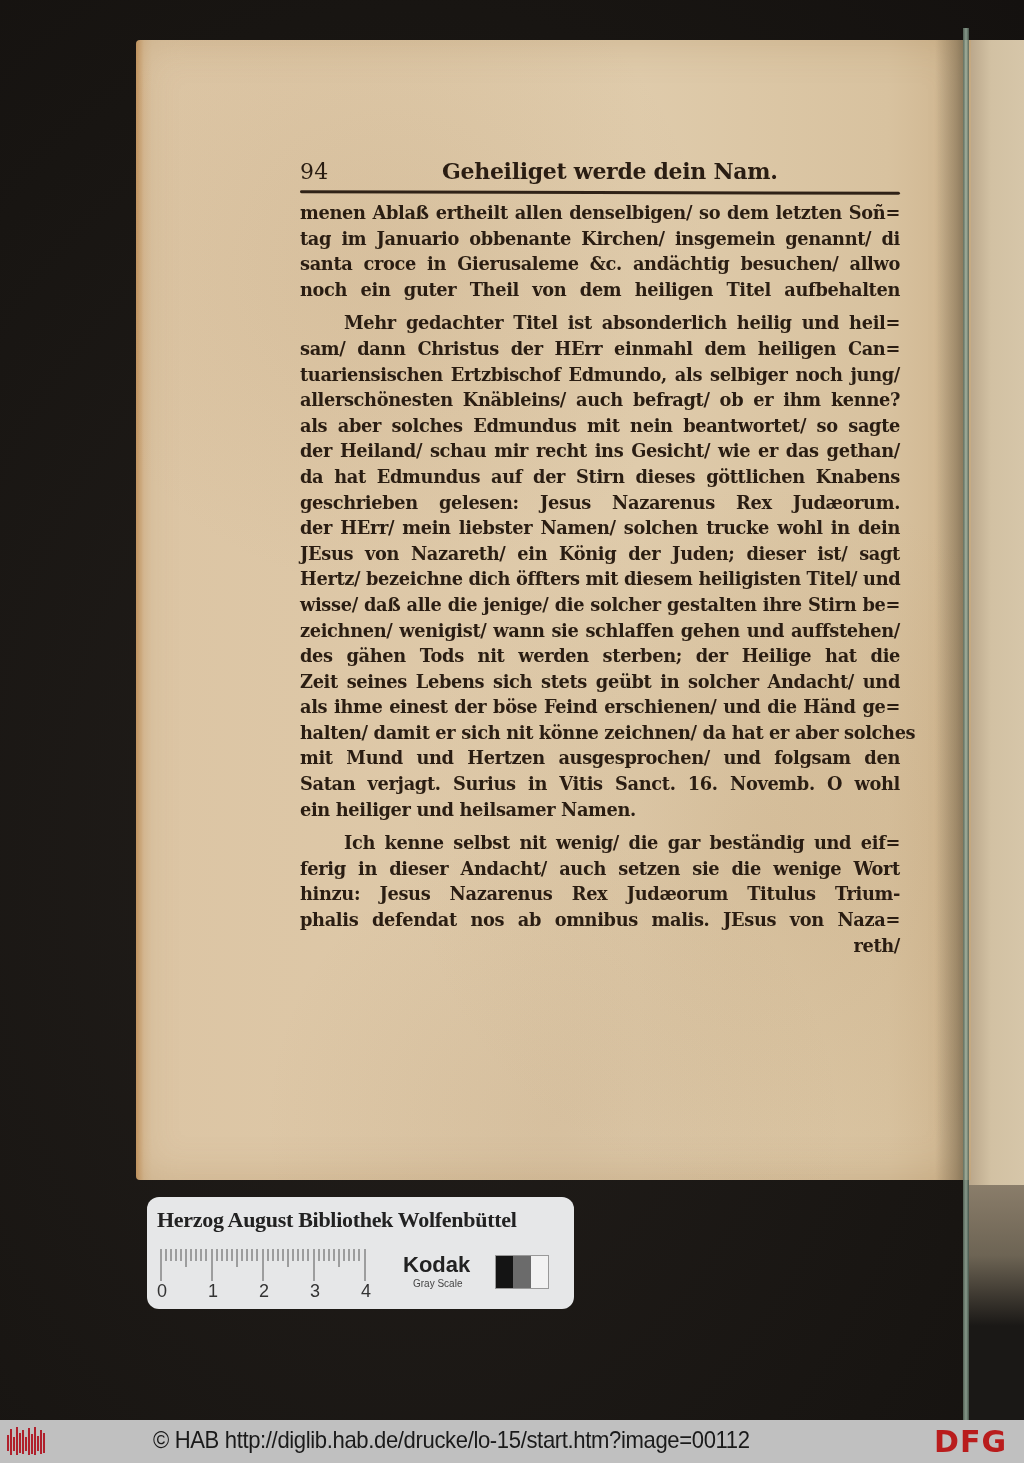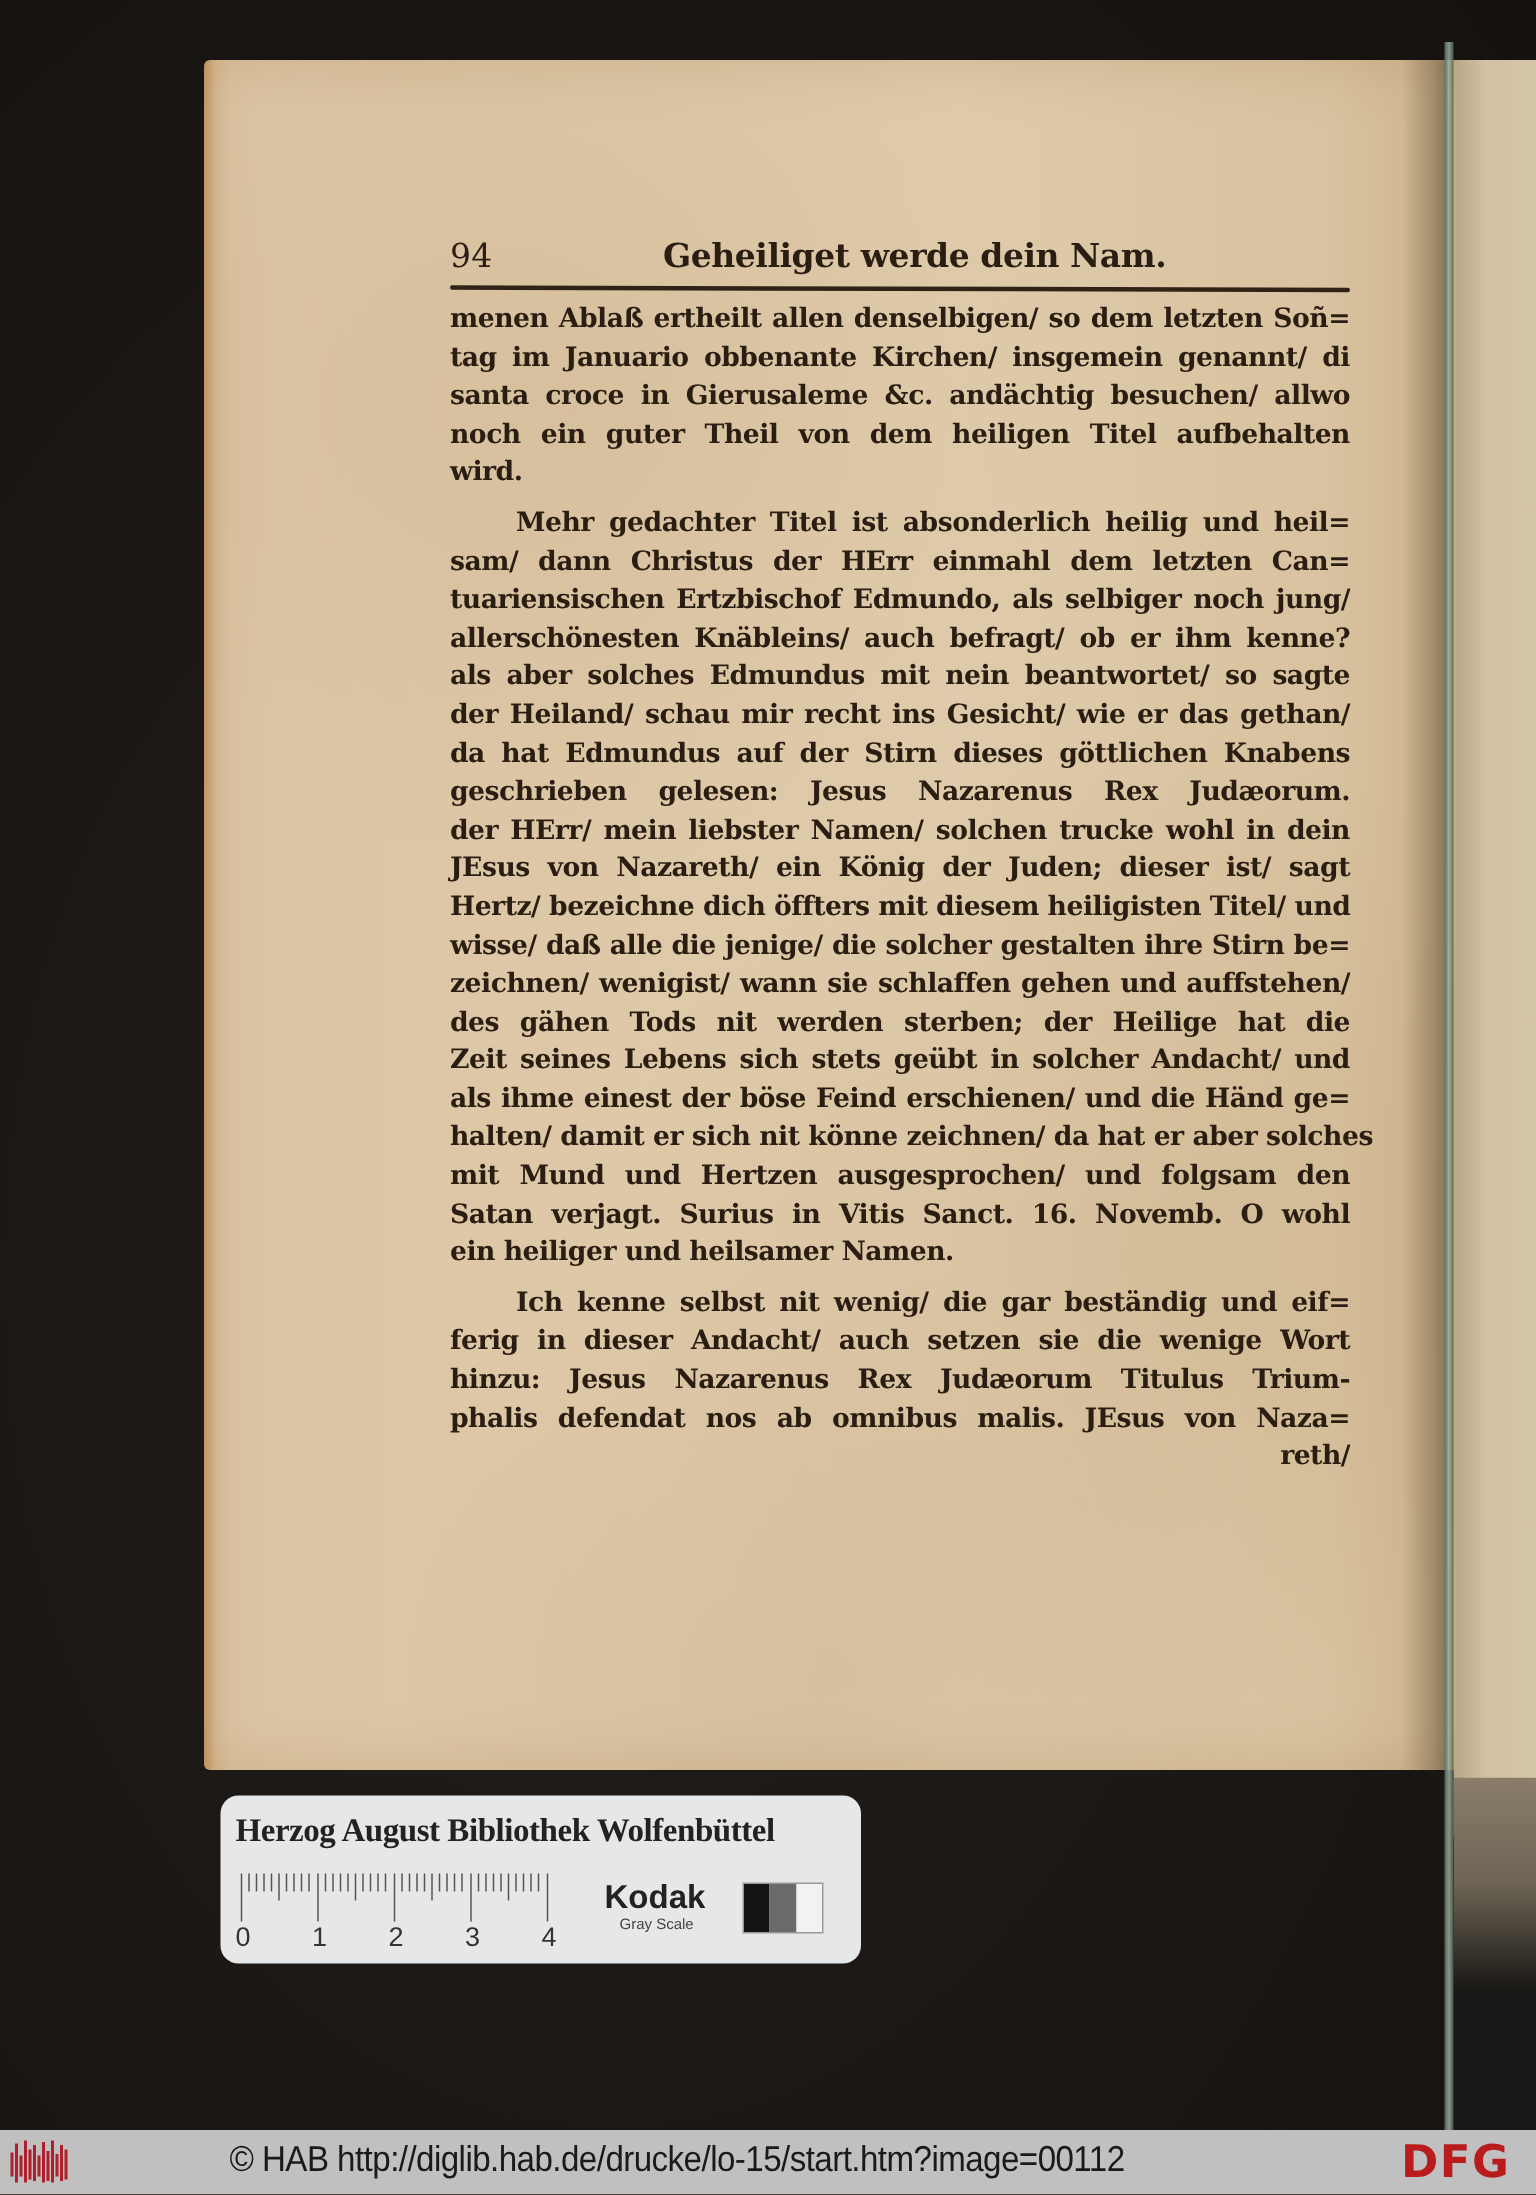--- a/index.html
+++ b/index.html
@@ -132,26 +132,25 @@
     <span class="page-number">94</span>
     <span class="head-title">Geheiliget werde dein Nam.</span>
   </div>
   <div class="head-rule"></div>
 
   <div class="para">
     <span class="line">menen Ablaß ertheilt allen denselbigen/ so dem letzten Soñ=</span>
     <span class="line">tag im Januario obbenante Kirchen/ insgemein genannt/ di</span>
     <span class="line">santa croce in Gierusaleme &amp;c. andächtig besuchen/ allwo</span>
     <span class="line">noch ein guter Theil von dem heiligen Titel aufbehalten</span>
-    <span class="line last">wird.</span>
   </div>
 
   <div class="para">
     <span class="line indent">Mehr gedachter Titel ist absonderlich heilig und heil=</span>
-    <span class="line">sam/ dann Christus der HErr einmahl dem letzten Can=</span>
+    <span class="line">sam/ dann Christus der HErr einmahl dem heiligen Can=</span>
     <span class="line">tuariensischen Ertzbischof Edmundo, als selbiger noch jung/</span>
     <span class="line">allerschönesten Knäbleins/ auch befragt/ ob er ihm kenne?</span>
     <span class="line">als aber solches Edmundus mit nein beantwortet/ so sagte</span>
     <span class="line">der Heiland/ schau mir recht ins Gesicht/ wie er das gethan/</span>
     <span class="line">da hat Edmundus auf der Stirn dieses göttlichen Knabens</span>
     <span class="line">geschrieben gelesen: Jesus Nazarenus Rex Judæorum.</span>
     <span class="line">der HErr/ mein liebster Namen/ solchen trucke wohl in dein</span>
     <span class="line">JEsus von Nazareth/ ein König der Juden; dieser ist/ sagt</span>
     <span class="line">Hertz/ bezeichne dich öffters mit diesem heiligisten Titel/ und</span>
     <span class="line">wisse/ daß alle die jenige/ die solcher gestalten ihre Stirn be=</span>

